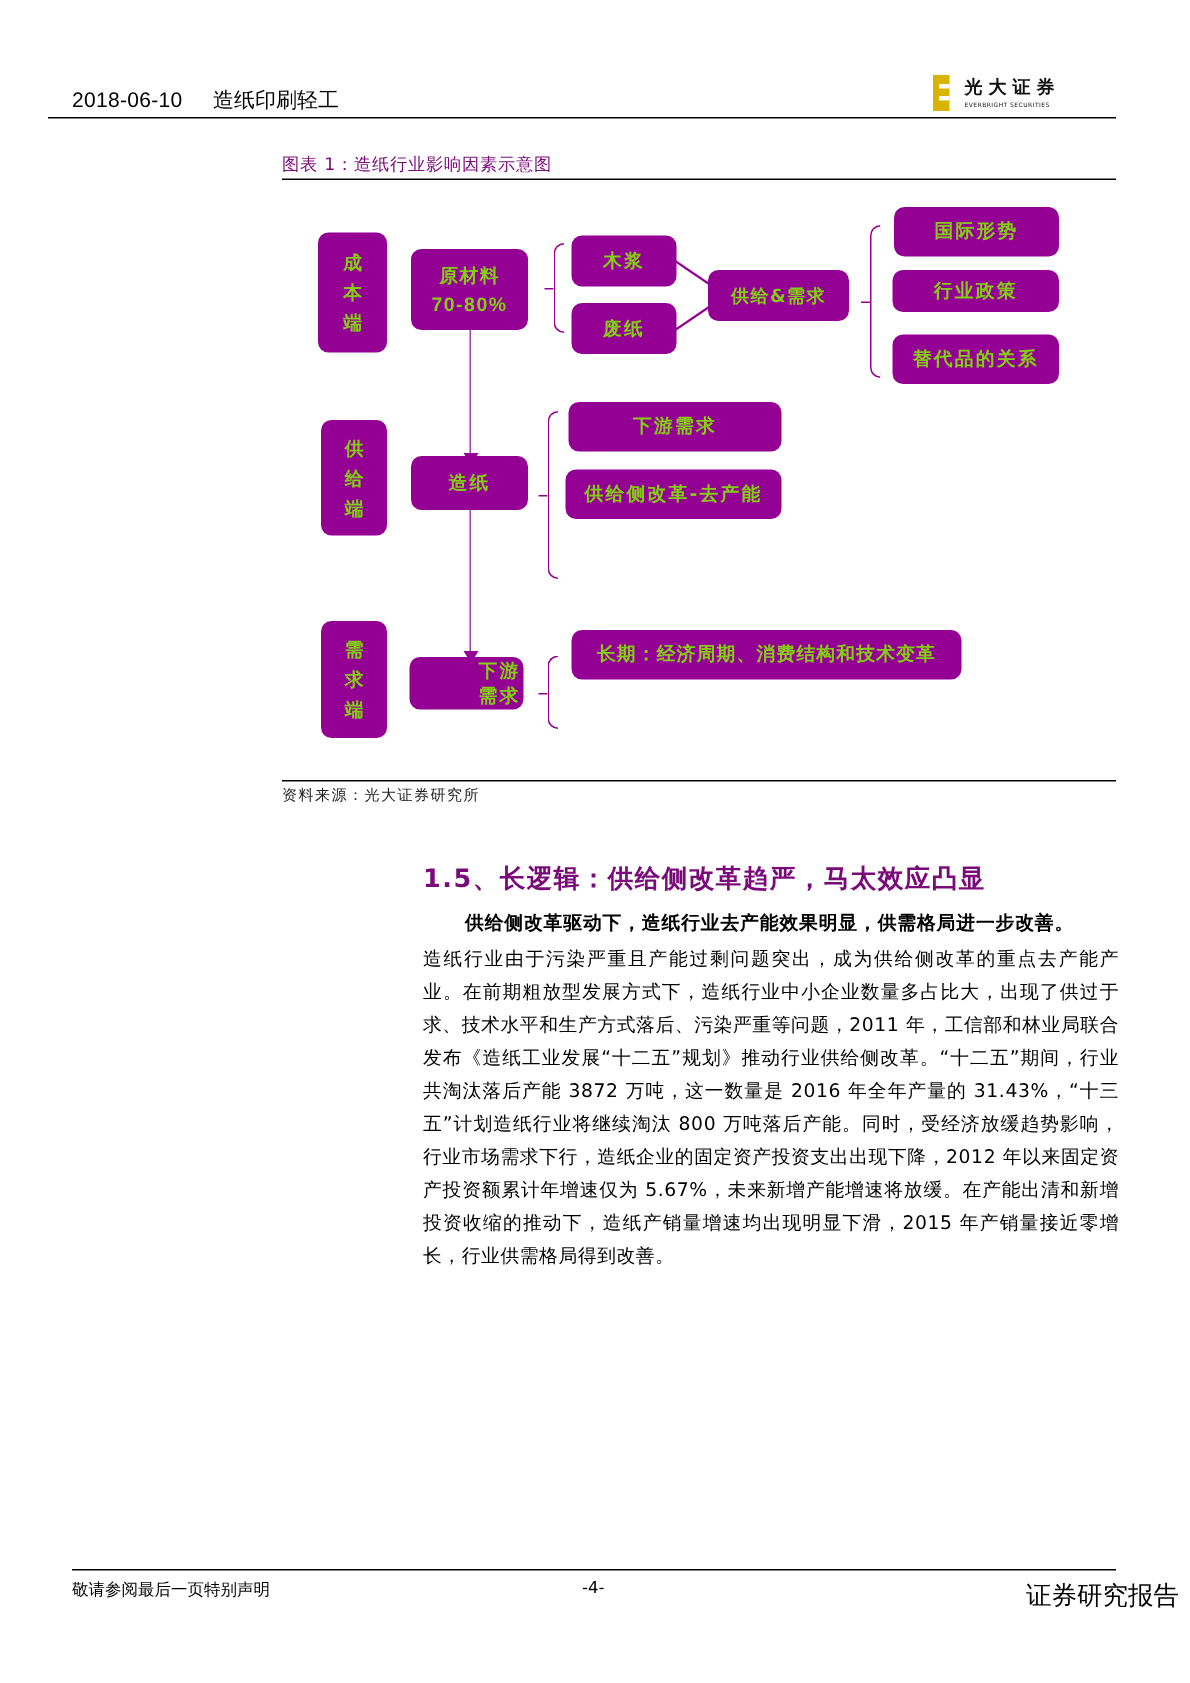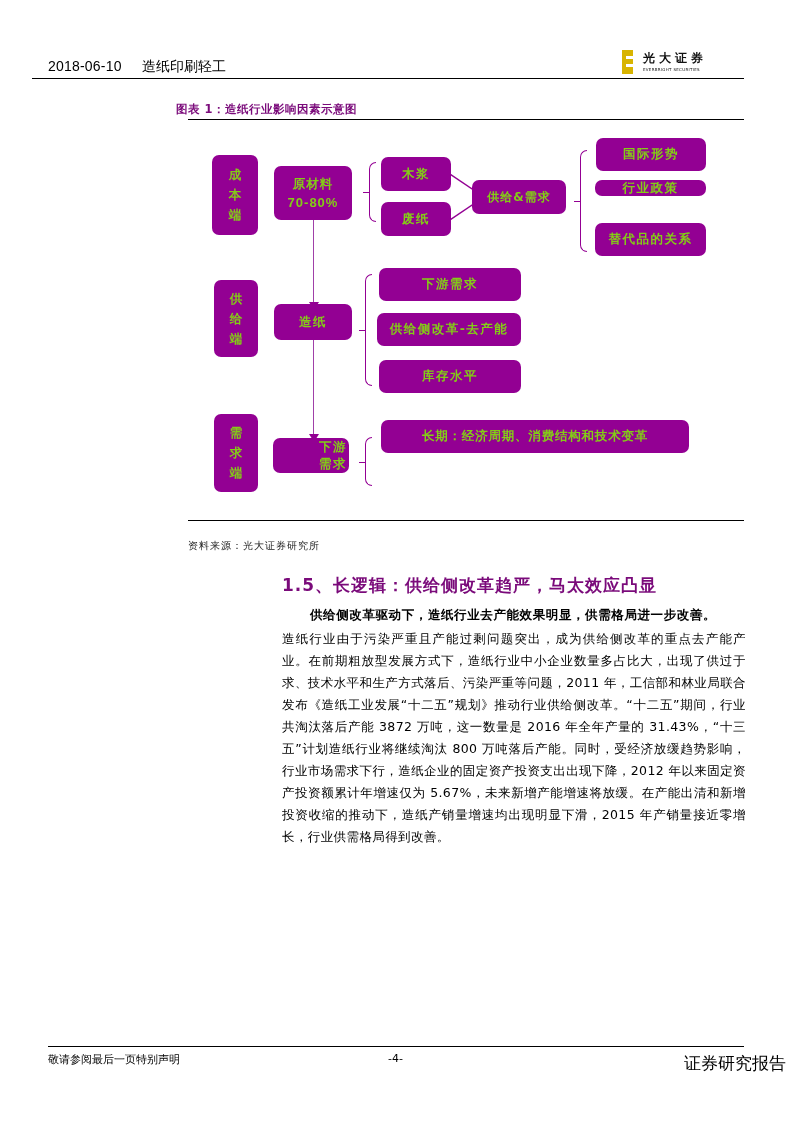--- a/index.html
+++ b/index.html
@@ -9,24 +9,24 @@
   .hdr-date { left:48px; top:58px; font-size:14px; font-family:"Liberation Sans", sans-serif; letter-spacing:0.2px; }
   .hdr-sector { left:142px; top:58px; font-size:14px; }
   .hdr-line { left:32px; top:78px; width:712px; height:0; border-top:1.5px solid #000; }
   .logo { left:622px; top:50px; width:100px; height:26px; }
   .logo-mark { position:absolute; left:0; top:0; width:11px; height:24px; background:#d8b400; }
   .logo-mark::before { content:""; position:absolute; left:4px; top:6px; width:7px; height:3px; background:#fff; }
   .logo-mark::after { content:""; position:absolute; left:4px; top:14px; width:7px; height:3px; background:#fff; }
   .logo-cn { position:absolute; left:21px; top:0; font-size:12px; font-weight:bold; letter-spacing:4px; color:#111; }
   .logo-en { position:absolute; left:21px; top:17px; font-size:4px; color:#111; letter-spacing:0.3px; white-space:nowrap; }
 
-  .fig-title { left:176px; top:102px; font-size:11.5px; font-weight:bold; color:#7a0a7a; letter-spacing:0.5px; }
+  .fig-title { left:188px; top:102px; font-size:11.5px; font-weight:normal; color:#7a0a7a; letter-spacing:0.5px; }
   .fig-line-top { left:188px; top:119px; width:556px; border-top:1.2px solid #000; }
   .fig-line-bot { left:188px; top:520px; width:556px; border-top:1.2px solid #000; }
-  .fig-source { left:188px; top:523px; font-size:10px; color:#222; letter-spacing:1px;margin-top:16px; }
+  .fig-source { left:188px; top:523px; font-size:10px; color:#222; letter-spacing:1px; }
 
   .box { position:absolute; background:#930093; color:#84cc16; border-radius:7px;
          display:flex; align-items:center; justify-content:center; text-align:center;
          font-weight:bold; font-size:12.5px; letter-spacing:1.5px; box-sizing:border-box; }
   .vbox { flex-direction:column; letter-spacing:0; line-height:20px; }
   .vbox span { display:block; }
 
   .brace { position:absolute; border:1.5px solid #930093; border-right:none; border-radius:8px 0 0 8px; width:6px; }
   .brace::after { content:""; position:absolute; left:-7px; top:50%; width:6px; height:0; border-top:1.5px solid #930093; }
 
@@ -72,48 +72,47 @@
   <div class="brace" style="left:369px;top:162px;height:58px;"></div>
   <div class="box" style="left:381px;top:157px;width:70px;height:34px;">木浆</div>
   <div class="box" style="left:381px;top:202px;width:70px;height:34px;">废纸</div>
   <svg class="abs" style="left:450px;top:170px;" width="40" height="60">
     <line x1="0" y1="4" x2="34" y2="27" stroke="#930093" stroke-width="1.5"></line>
     <line x1="0" y1="50" x2="34" y2="27" stroke="#930093" stroke-width="1.5"></line>
   </svg>
   <div class="box" style="left:472px;top:180px;width:94px;height:34px;font-size:12px;letter-spacing:1px;">供给&amp;需求</div>
   <div class="brace" style="left:580px;top:150px;height:100px;"></div>
   <div class="box" style="left:596px;top:138px;width:110px;height:33px;">国际形势</div>
-  <div class="box" style="left:595px;top:180px;width:111px;height:16px;">行业政策</div>
+  <div class="box" style="left:595px;top:180px;width:111px;height:28px;">行业政策</div>
   <div class="box" style="left:595px;top:223px;width:111px;height:33px;">替代品的关系</div>
 
   <div class="vline" style="left:313px;top:220px;height:84px;"></div>
   <div class="arrow" style="left:309px;top:302px;"></div>
 
   <div class="box vbox" style="left:214px;top:280px;width:44px;height:77px;">
     <span>供</span>
     <span>给</span>
     <span>端</span>
   </div>
   <div class="box" style="left:274px;top:304px;width:78px;height:36px;">造纸</div>
   <div class="brace" style="left:365px;top:274px;height:110px;"></div>
   <div class="box" style="left:379px;top:268px;width:142px;height:33px;">下游需求</div>
   <div class="box" style="left:377px;top:313px;width:144px;height:33px;">供给侧改革-去产能</div>
-  <div class="box" style="left:379px;top:360px;width:142px;height:33px;">库存水平</div>
 
   <div class="vline" style="left:313px;top:340px;height:96px;"></div>
   <div class="arrow" style="left:309px;top:434px;"></div>
 
   <div class="box vbox" style="left:214px;top:414px;width:44px;height:78px;">
     <span>需</span>
     <span>求</span>
     <span>端</span>
   </div>
   <div class="box" style="left:273px;top:438px;width:76px;height:35px;padding-left:44px;">下游需求</div>
   <div class="brace" style="left:365px;top:437px;height:47px;"></div>
-  <div class="box" style="left:381px;top:420px;width:308px;height:33px;letter-spacing:0.8px;">长期：经济周期、消费结构和技术变革</div>
+  <div class="box" style="left:381px;top:420px;width:260px;height:33px;letter-spacing:0.8px;">长期：经济周期、消费结构和技术变革</div>
 </div>
 
 <div class="abs fig-line-bot"></div>
 <div class="abs fig-source">资料来源：光大证券研究所</div>
 
 <div class="abs sec-title">1.5、长逻辑：供给侧改革趋严，马太效应凸显</div>
 <div class="abs lead">供给侧改革驱动下，造纸行业去产能效果明显，供需格局进一步改善。</div>
 <div class="abs para">
   <p>造纸行业由于污染严重且产能过剩问题突出，成为供给侧改革的重点去产能产业。在前期粗放型发展方式下，造纸行业中小企业数量多占比大，出现了供过于求、技术水平和生产方式落后、污染严重等问题，2011 年，工信部和林业局联合发布《造纸工业发展“十二五”规划》推动行业供给侧改革。“十二五”期间，行业共淘汰落后产能 3872 万吨，这一数量是 2016 年全年产量的 31.43%，“十三五”计划造纸行业将继续淘汰 800 万吨落后产能。同时，受经济放缓趋势影响，行业市场需求下行，造纸企业的固定资产投资支出出现下降，2012 年以来固定资产投资额累计年增速仅为 5.67%，未来新增产能增速将放缓。在产能出清和新增投资收缩的推动下，造纸产销量增速均出现明显下滑，2015 年产销量接近零增长，行业供需格局得到改善。</p>
 </div>

